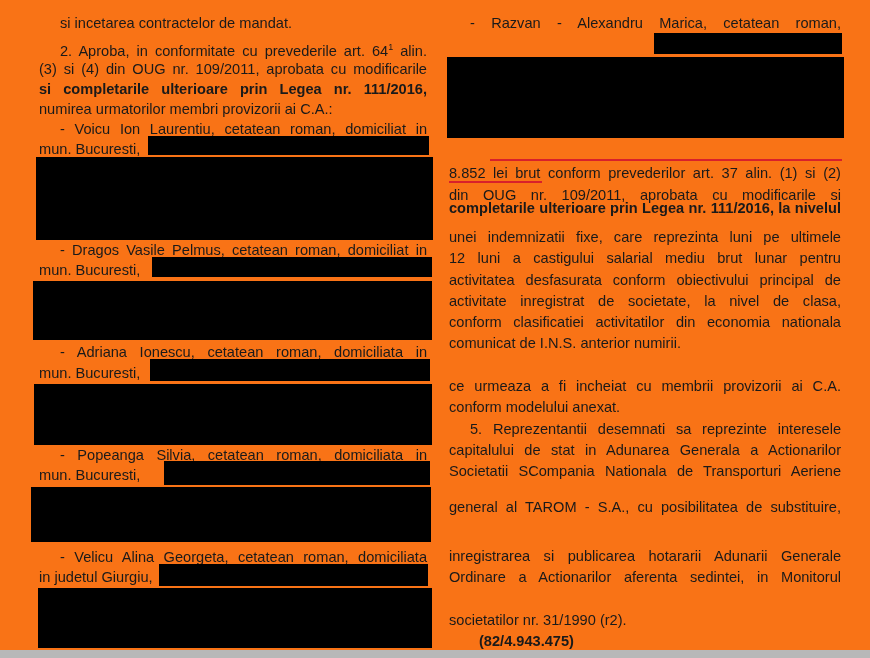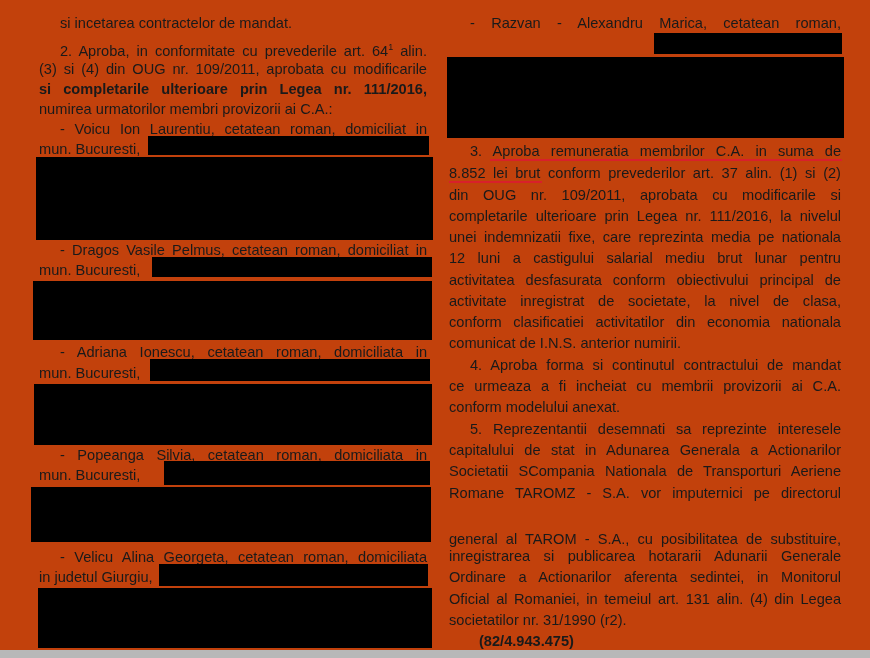--- a/index.html
+++ b/index.html
@@ -2,21 +2,21 @@
 <html><head>
 <meta charset="utf-8">
 <style>
   html, body { margin:0; padding:0; }
   body {
     width:870px; height:658px; overflow:hidden; position:relative;
     background:#ffffff;
     font-family:"Liberation Sans", sans-serif;
     color:#1a1a1a;
   }
-  .page { position:absolute; left:0; top:0; width:870px; height:650px; background:#c2410c; }
+  .page { position:absolute; left:0; top:0; width:870px; height:650px; background:#f97316; }
   .bottom-bar { position:absolute; left:0; top:650px; width:870px; height:8px; background:#b8b8b8; }
   .line {
     position:absolute; font-size:14.6px; line-height:19px; white-space:nowrap;
     text-align:justify; text-align-last:justify;
   }
   .line.last { text-align-last:left; }
   .red { position:absolute; height:2px; background:#d8202b; }
   .redact { position:absolute; background:#000; }
   sup { font-size:9px; vertical-align:6px; }
   .bold { font-weight:bold; }
@@ -55,43 +55,39 @@
   <div class="line" style="left:60px;top:548px;width:367px;">- Velicu Alina Georgeta, cetatean roman, domiciliata</div>
   <div class="line last" style="left:39px;top:568px;">in judetul Giurgiu,</div>
   <div class="redact" style="left:159px;top:564px;width:269px;height:22px;"></div>
   <div class="redact" style="left:38px;top:588px;width:394px;height:60px;"></div>
 
   <div class="line" style="left:470px;top:14px;width:371px;">- Razvan - Alexandru Marica, cetatean roman,</div>
   <div class="line last" style="left:459px;top:38px;margin-top:25px;">domiciliat in judetul Giurgiu</div>
   <div class="redact" style="left:654px;top:33px;width:188px;height:21px;"></div>
   <div class="redact" style="left:447px;top:57px;width:397px;height:81px;"></div>
 
-  <div class="line" style="left:470px;top:142px;width:371px;"><span>3.</span> <span>Aproba remuneratia membrilor C.A. in suma de</span></div>
   <div class="red" style="left:490px;top:159px;width:352px;"></div>
   <div class="line" style="left:449px;top:164px;width:392px;"><span>8.852 lei brut</span> <span>conform prevederilor art. 37 alin. (1) si (2)</span></div>
   <div class="red" style="left:449px;top:181px;width:93px;"></div>
   <div class="line" style="left:449px;top:186px;width:392px;">din OUG nr. 109/2011, aprobata cu modificarile si</div>
-  <div class="line" style="left:449px;top:207px;width:392px;">completarile ulterioare prin Legea nr. 111/2016, la nivelul</div>
-  <div class="line" style="left:449px;top:228px;width:392px;">unei indemnizatii fixe, care reprezinta media pe nationala</div>
+  <div class="line" style="left:449px;top:199px;width:392px;font-weight:bold;">completarile ulterioare prin Legea nr. 111/2016, la nivelul</div>
+  <div class="line" style="left:449px;top:228px;width:392px;">unei indemnizatii fixe, care reprezinta luni pe ultimele</div>
   <div class="line" style="left:449px;top:249px;width:392px;">12 luni a castigului salarial mediu brut lunar pentru</div>
   <div class="line" style="left:449px;top:271px;width:392px;">activitatea desfasurata conform obiectivului principal de</div>
   <div class="line" style="left:449px;top:292px;width:392px;">activitate inregistrat de societate, la nivel de clasa,</div>
   <div class="line" style="left:449px;top:313px;width:392px;">conform clasificatiei activitatilor din economia nationala</div>
   <div class="line last" style="left:449px;top:334px;">comunicat de I.N.S. anterior numirii.</div>
 
-  <div class="line" style="left:470px;top:356px;width:371px;">4. Aproba forma si continutul contractului de mandat</div>
   <div class="line" style="left:449px;top:377px;width:392px;">ce urmeaza a fi incheiat cu membrii provizorii ai C.A.</div>
   <div class="line last" style="left:449px;top:398px;">conform modelului anexat.</div>
 
   <div class="line" style="left:470px;top:420px;width:371px;">5. Reprezentantii desemnati sa reprezinte interesele</div>
   <div class="line" style="left:449px;top:441px;width:392px;">capitalului de stat in Adunarea Generala a Actionarilor</div>
   <div class="line" style="left:449px;top:462px;width:392px;">Societatii SCompania Nationala de Transporturi Aeriene</div>
-  <div class="line" style="left:449px;top:484px;width:392px;">Romane TAROMZ - S.A. vor imputernici pe directorul</div>
-  <div class="line" style="left:449px;top:530px;width:392px;">general al TAROM - S.A., cu posibilitatea de substituire,</div>
+  <div class="line" style="left:449px;top:498px;width:392px;">general al TAROM - S.A., cu posibilitatea de substituire,</div>
   <div class="line" style="left:449px;top:547px;width:392px;">inregistrarea si publicarea hotararii Adunarii Generale</div>
   <div class="line" style="left:449px;top:568px;width:392px;">Ordinare a Actionarilor aferenta sedintei, in Monitorul</div>
-  <div class="line" style="left:449px;top:590px;width:392px;">Oficial al Romaniei, in temeiul art. 131 alin. (4) din Legea</div>
   <div class="line last" style="left:449px;top:611px;">societatilor nr. 31/1990 (r2).</div>
 
   <div class="line last bold" style="left:479px;top:632px;">(82/4.943.475)</div>
 </div>
 
 <div class="bottom-bar"></div>
 
 </body></html>

